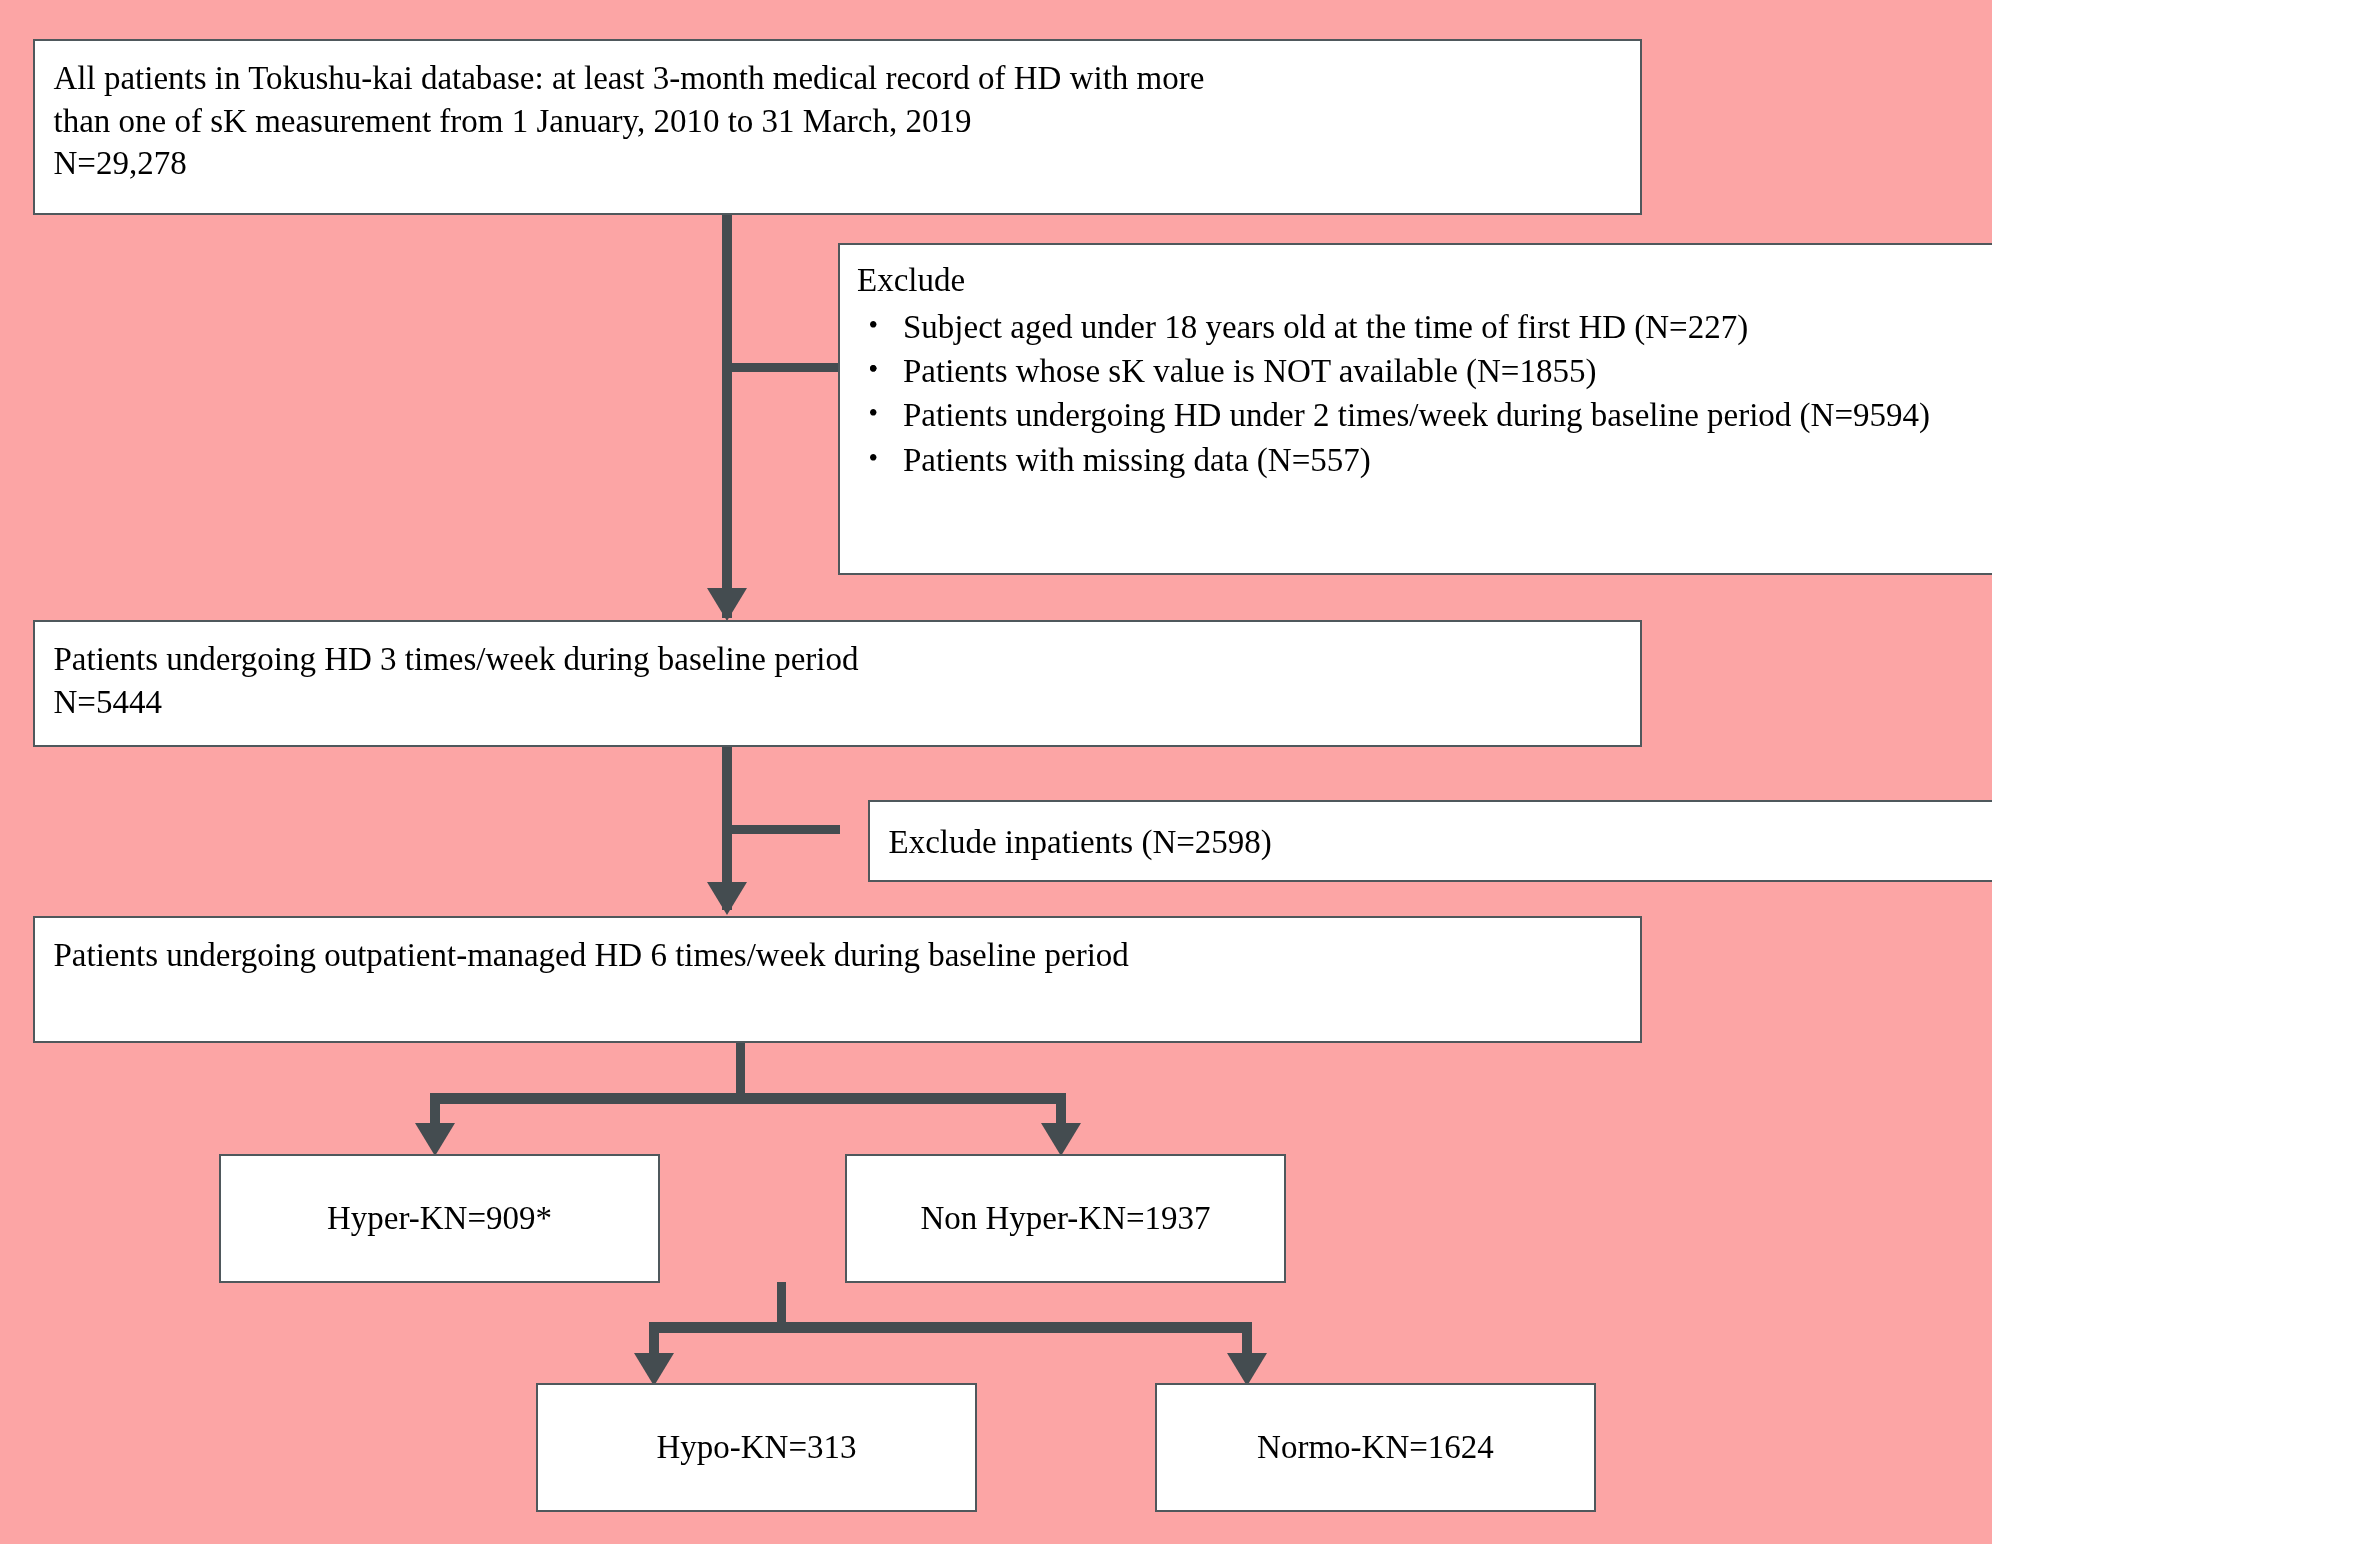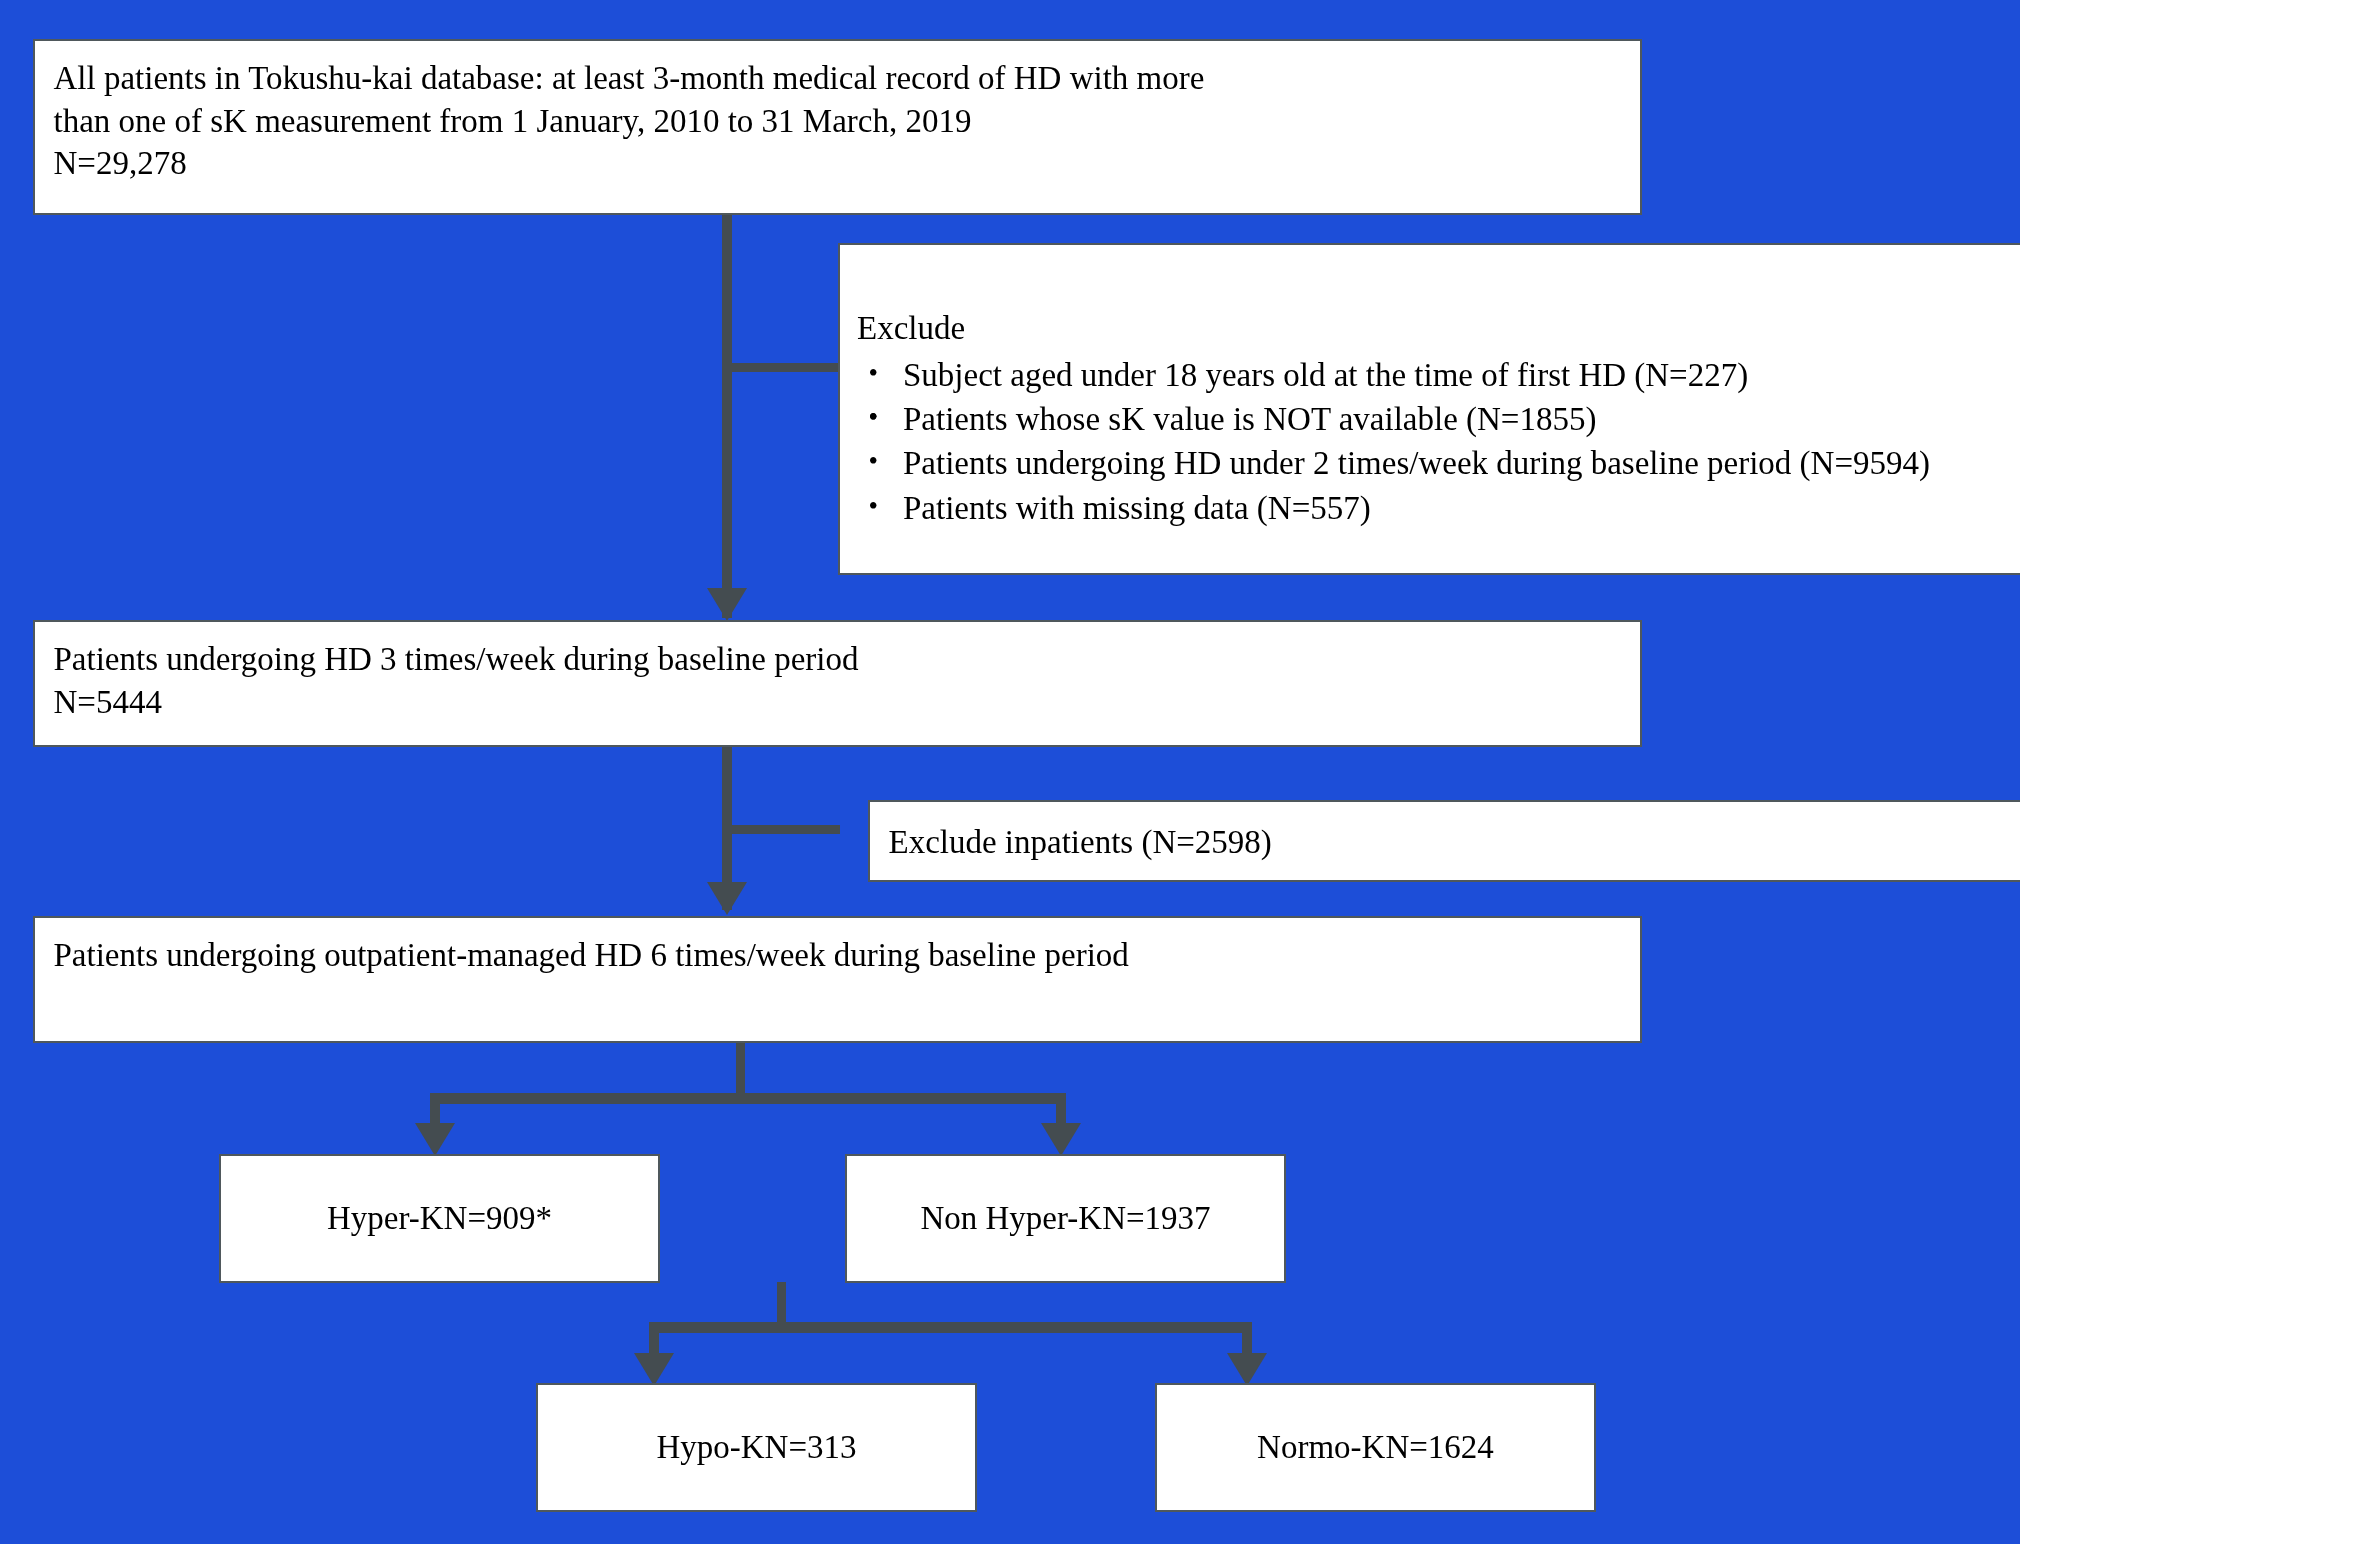--- a/index.html
+++ b/index.html
@@ -5,25 +5,24 @@
 <style>
   html, body {
     margin: 0;
     padding: 0;
     background: #ffffff;
   }
   #canvas {
     position: relative;
     width: 1992px;
     height: 1544px;
-    background: #1d4ed8;
+    background: #fca5a5;
     font-family: "Liberation Serif", "DejaVu Serif", serif;
     color: #000000;
     overflow: hidden;
-    padding-left: 28px;
   }
   
   .box {
     position: absolute;
     box-sizing: border-box;
     background: #ffffff;
     border: 2.8px solid #4f585c;
     z-index: 5;
   }
   .box-inner {
@@ -45,21 +44,20 @@
     padding: 0;
   }
   .box.centered .box-line {
     text-align: center;
   }
   
   .excl-title {
     font-size: 33px;
     line-height: 1.30;
     margin-bottom: 2.8px;
-    margin-top: 48px;
   }
   .excl-list {
     list-style: none;
     margin: 0;
     padding: 0;
   }
   .excl-list li {
     position: relative;
     font-size: 33px;
     line-height: 1.34;

